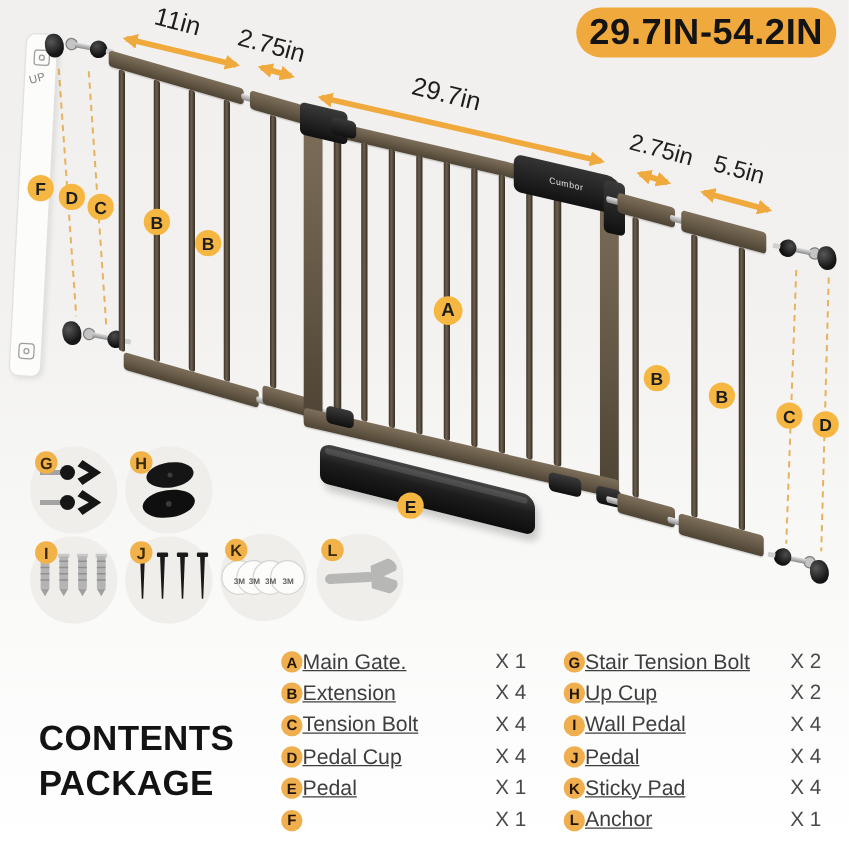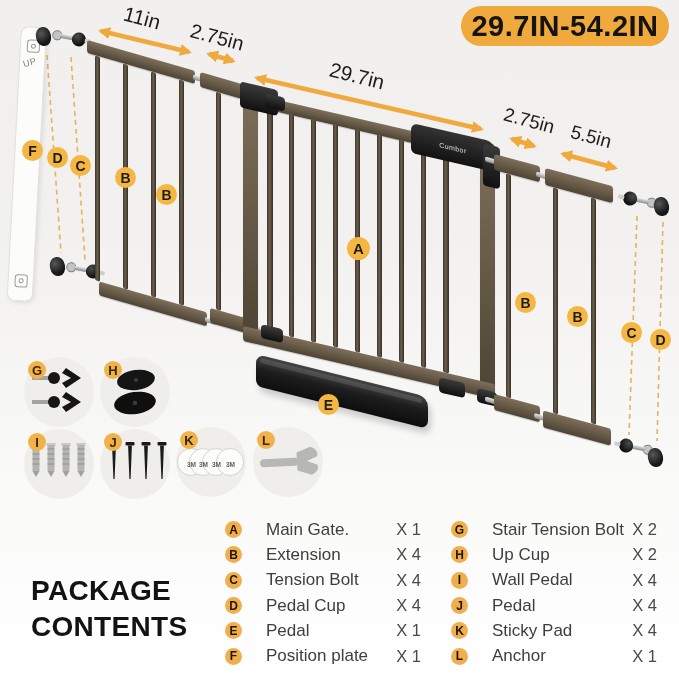--- a/index.html
+++ b/index.html
@@ -73,21 +73,21 @@
   .kit svg{position:absolute;left:0;top:0;}
   
   .pkg-title{position:absolute;left:31px;top:573px;font-size:28px;font-weight:bold;color:#131313;line-height:36px;letter-spacing:.3px;}
   
   .legend-col{position:absolute;top:517px;display:flex;flex-direction:column;}
   #legend-left{left:225px;width:196px;}
   #legend-right{left:451px;width:206px;}
   .lrow{display:flex;align-items:center;height:25.3px;}
   .lbadge{width:17px;height:17px;border-radius:50%;background:#F0AF4E;color:#231500;font-weight:bold;
     font-size:12px;display:flex;align-items:center;justify-content:center;flex:0 0 auto;}
-  .lname{margin-left:24px;font-size:17px;color:#3e3e3e;white-space:nowrap;}
+  .lname{margin-left:0;font-size:17px;color:#3e3e3e;white-space:nowrap;text-decoration:underline;}
   .lqty{margin-left:auto;font-size:16.5px;color:#4a4a4a;}
 </style>
 </head>
 <body>
 
 <div class="stage">
 
   <div class="size-badge">29.7IN-54.2IN</div>
 
   <svg class="overlay" viewBox="0 0 679 679">
@@ -330,22 +330,22 @@
     <svg width="70" height="70" viewBox="0 0 70 70">
       <g transform="rotate(-3 35 35)" fill="#b7b7b5">
         <rect x="7" y="31" width="39" height="8" rx="4"></rect>
         <path d="M44 26 L58 21 C64 23 66 28 64 31 L54 35 L64 39 C66 42 64 47 58 49 L44 44 Z"></path>
       </g>
     </svg>
   </div>
   <span class="kit-badge" style="left:257px;top:431px;">L</span>
 
   <div class="pkg-title">
+    <div>CONTENTS</div>
     <div>PACKAGE</div>
-    <div>CONTENTS</div>
   </div>
 
   <div class="legend-col" id="legend-left">
       <div class="lrow">
         <span class="lbadge">A</span>
         <span class="lname">Main Gate.</span>
         <span class="lqty">X 1</span>
       </div>
       <div class="lrow">
         <span class="lbadge">B</span>
@@ -362,21 +362,20 @@
         <span class="lname">Pedal Cup</span>
         <span class="lqty">X 4</span>
       </div>
       <div class="lrow">
         <span class="lbadge">E</span>
         <span class="lname">Pedal</span>
         <span class="lqty">X 1</span>
       </div>
       <div class="lrow">
         <span class="lbadge">F</span>
-        <span class="lname">Position plate</span>
         <span class="lqty">X 1</span>
       </div>
     </div>
   <div class="legend-col" id="legend-right">
       <div class="lrow">
         <span class="lbadge">G</span>
         <span class="lname">Stair Tension Bolt</span>
         <span class="lqty">X 2</span>
       </div>
       <div class="lrow">

